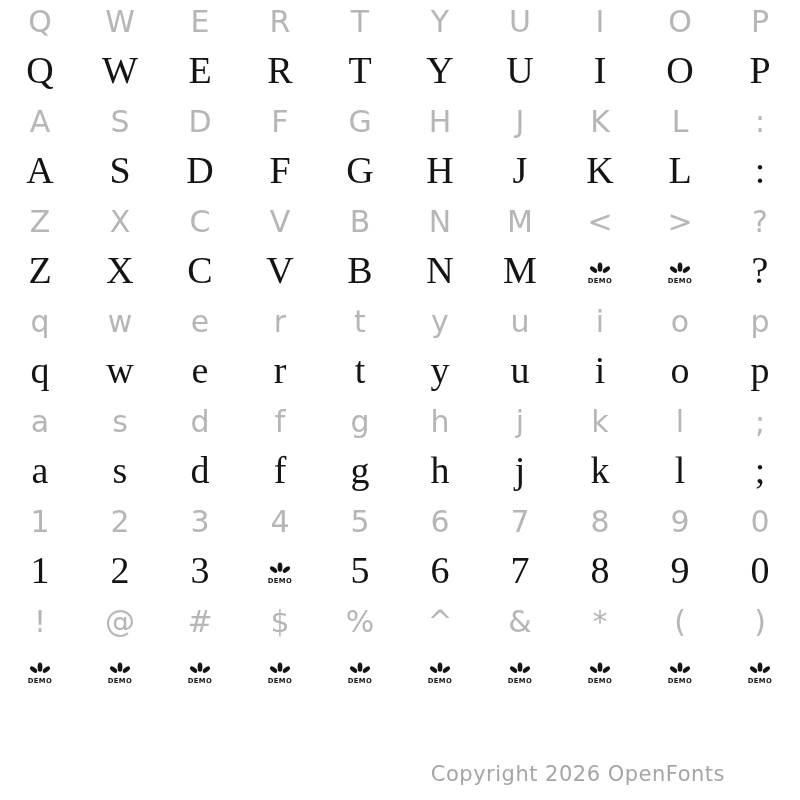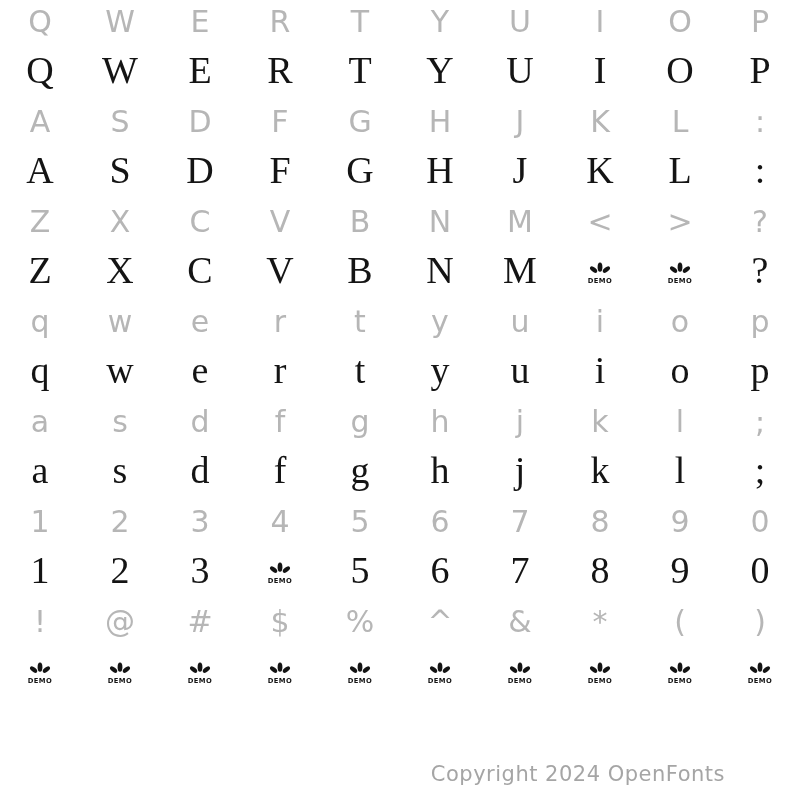--- a/index.html
+++ b/index.html
@@ -330,14 +330,14 @@
               <g fill="#141414">
                 <ellipse cx="13" cy="6.2" rx="2.4" ry="4.6"></ellipse>
                 <ellipse cx="6.6" cy="8.6" rx="2.2" ry="4.2" transform="rotate(-52 6.6 8.6)"></ellipse>
                 <ellipse cx="19.4" cy="8.6" rx="2.2" ry="4.2" transform="rotate(52 19.4 8.6)"></ellipse>
               </g>
               <text x="13" y="21.5" text-anchor="middle" font-family="DejaVu Sans, sans-serif" font-size="6.8" font-weight="bold" letter-spacing="0.4" fill="#141414">DEMO</text>
             </svg></div>
         </div>
       </div>
     </div>
-  <div id="footer-copyright">Copyright 2024 OpenFonts</div>
+  <div id="footer-copyright">Copyright 2026 OpenFonts</div>
 </div>
 
 </body></html>

